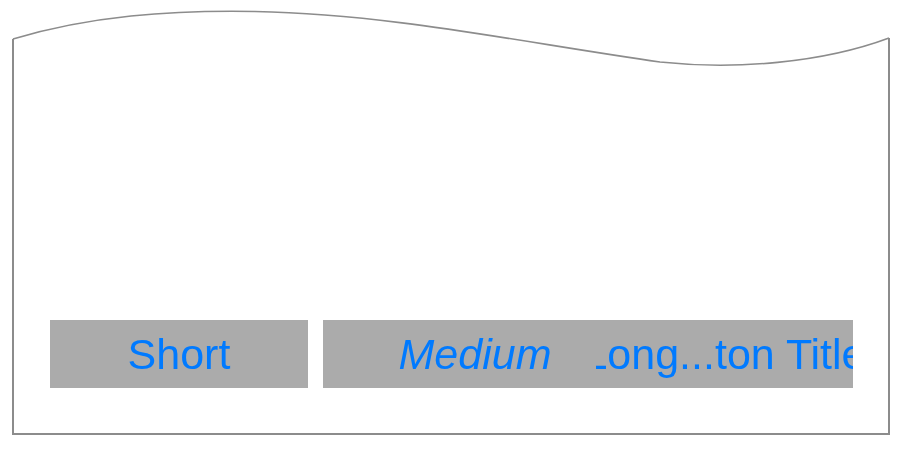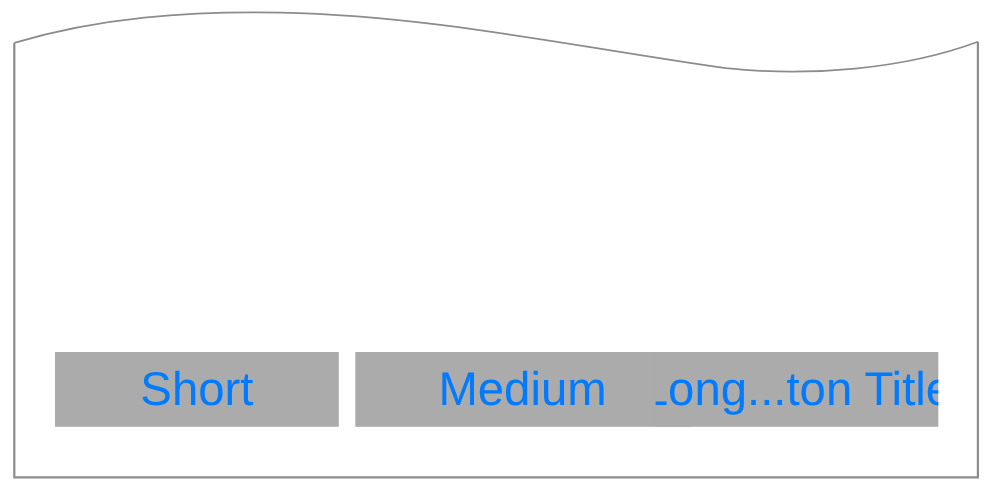--- a/index.html
+++ b/index.html
@@ -35,21 +35,21 @@
     justify-content: center;
     font-family: "Liberation Sans", "DejaVu Sans", sans-serif;
     font-size: 43px;
     font-weight: 400;
     line-height: 1;
     white-space: nowrap;
     overflow: hidden;
     cursor: pointer;
   }
   .btn-short  { left: 50px;  width: 258px; }
-  .btn-medium { left: 323px; width: 304px; }
+  .btn-medium { left: 323px; width: 304px; font-style: italic; }
   .btn-long   { left: 596px; width: 257px; }
 </style>
 </head>
 <body>
 
 <div class="stage" style="background-color: rgb(255, 255, 255);">
 
   <svg class="outline-svg" viewBox="0 0 902 449" xmlns="http://www.w3.org/2000/svg" aria-hidden="true">
     <path d="M 13 39 L 13 434 L 889 434 L 889 38" fill="none" stroke-width="2" stroke="#8C8C8C"></path>
     <path d="M 13 39 C 90 16, 170 10, 255 11.5 C 390 14, 520 42, 660 62 C 735 70, 822 63, 889 38" fill="none" stroke-width="1.6" stroke="#8C8C8C"></path>

